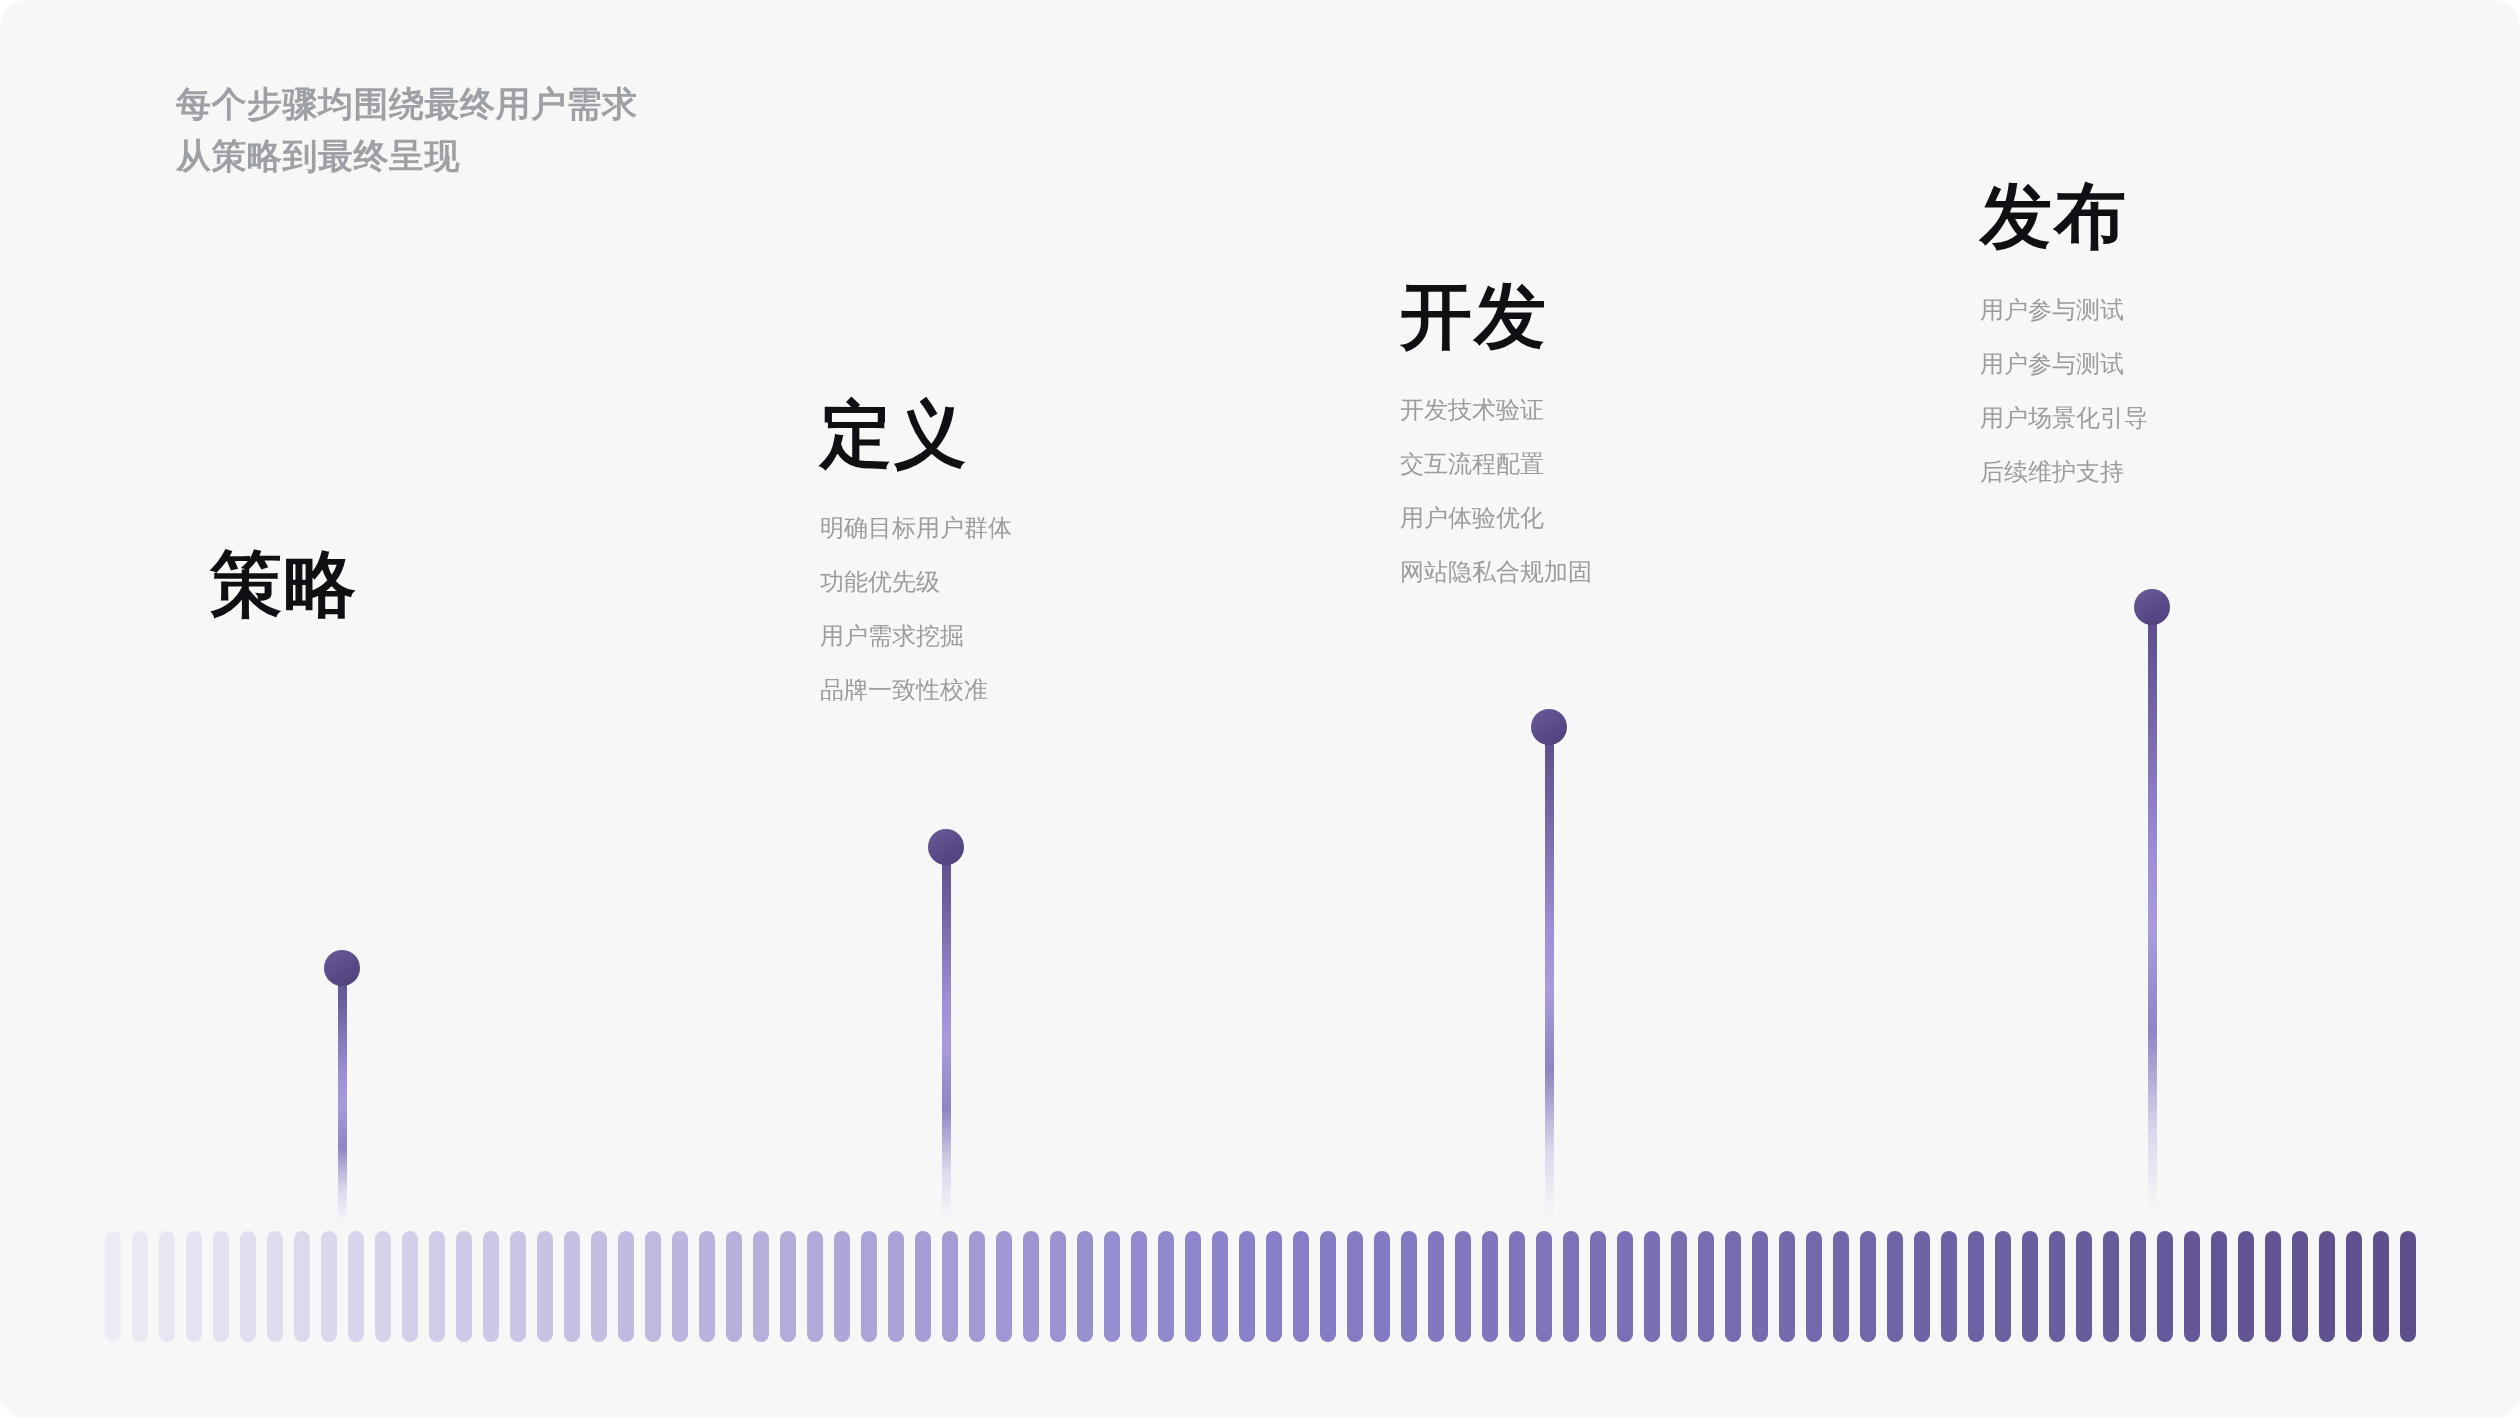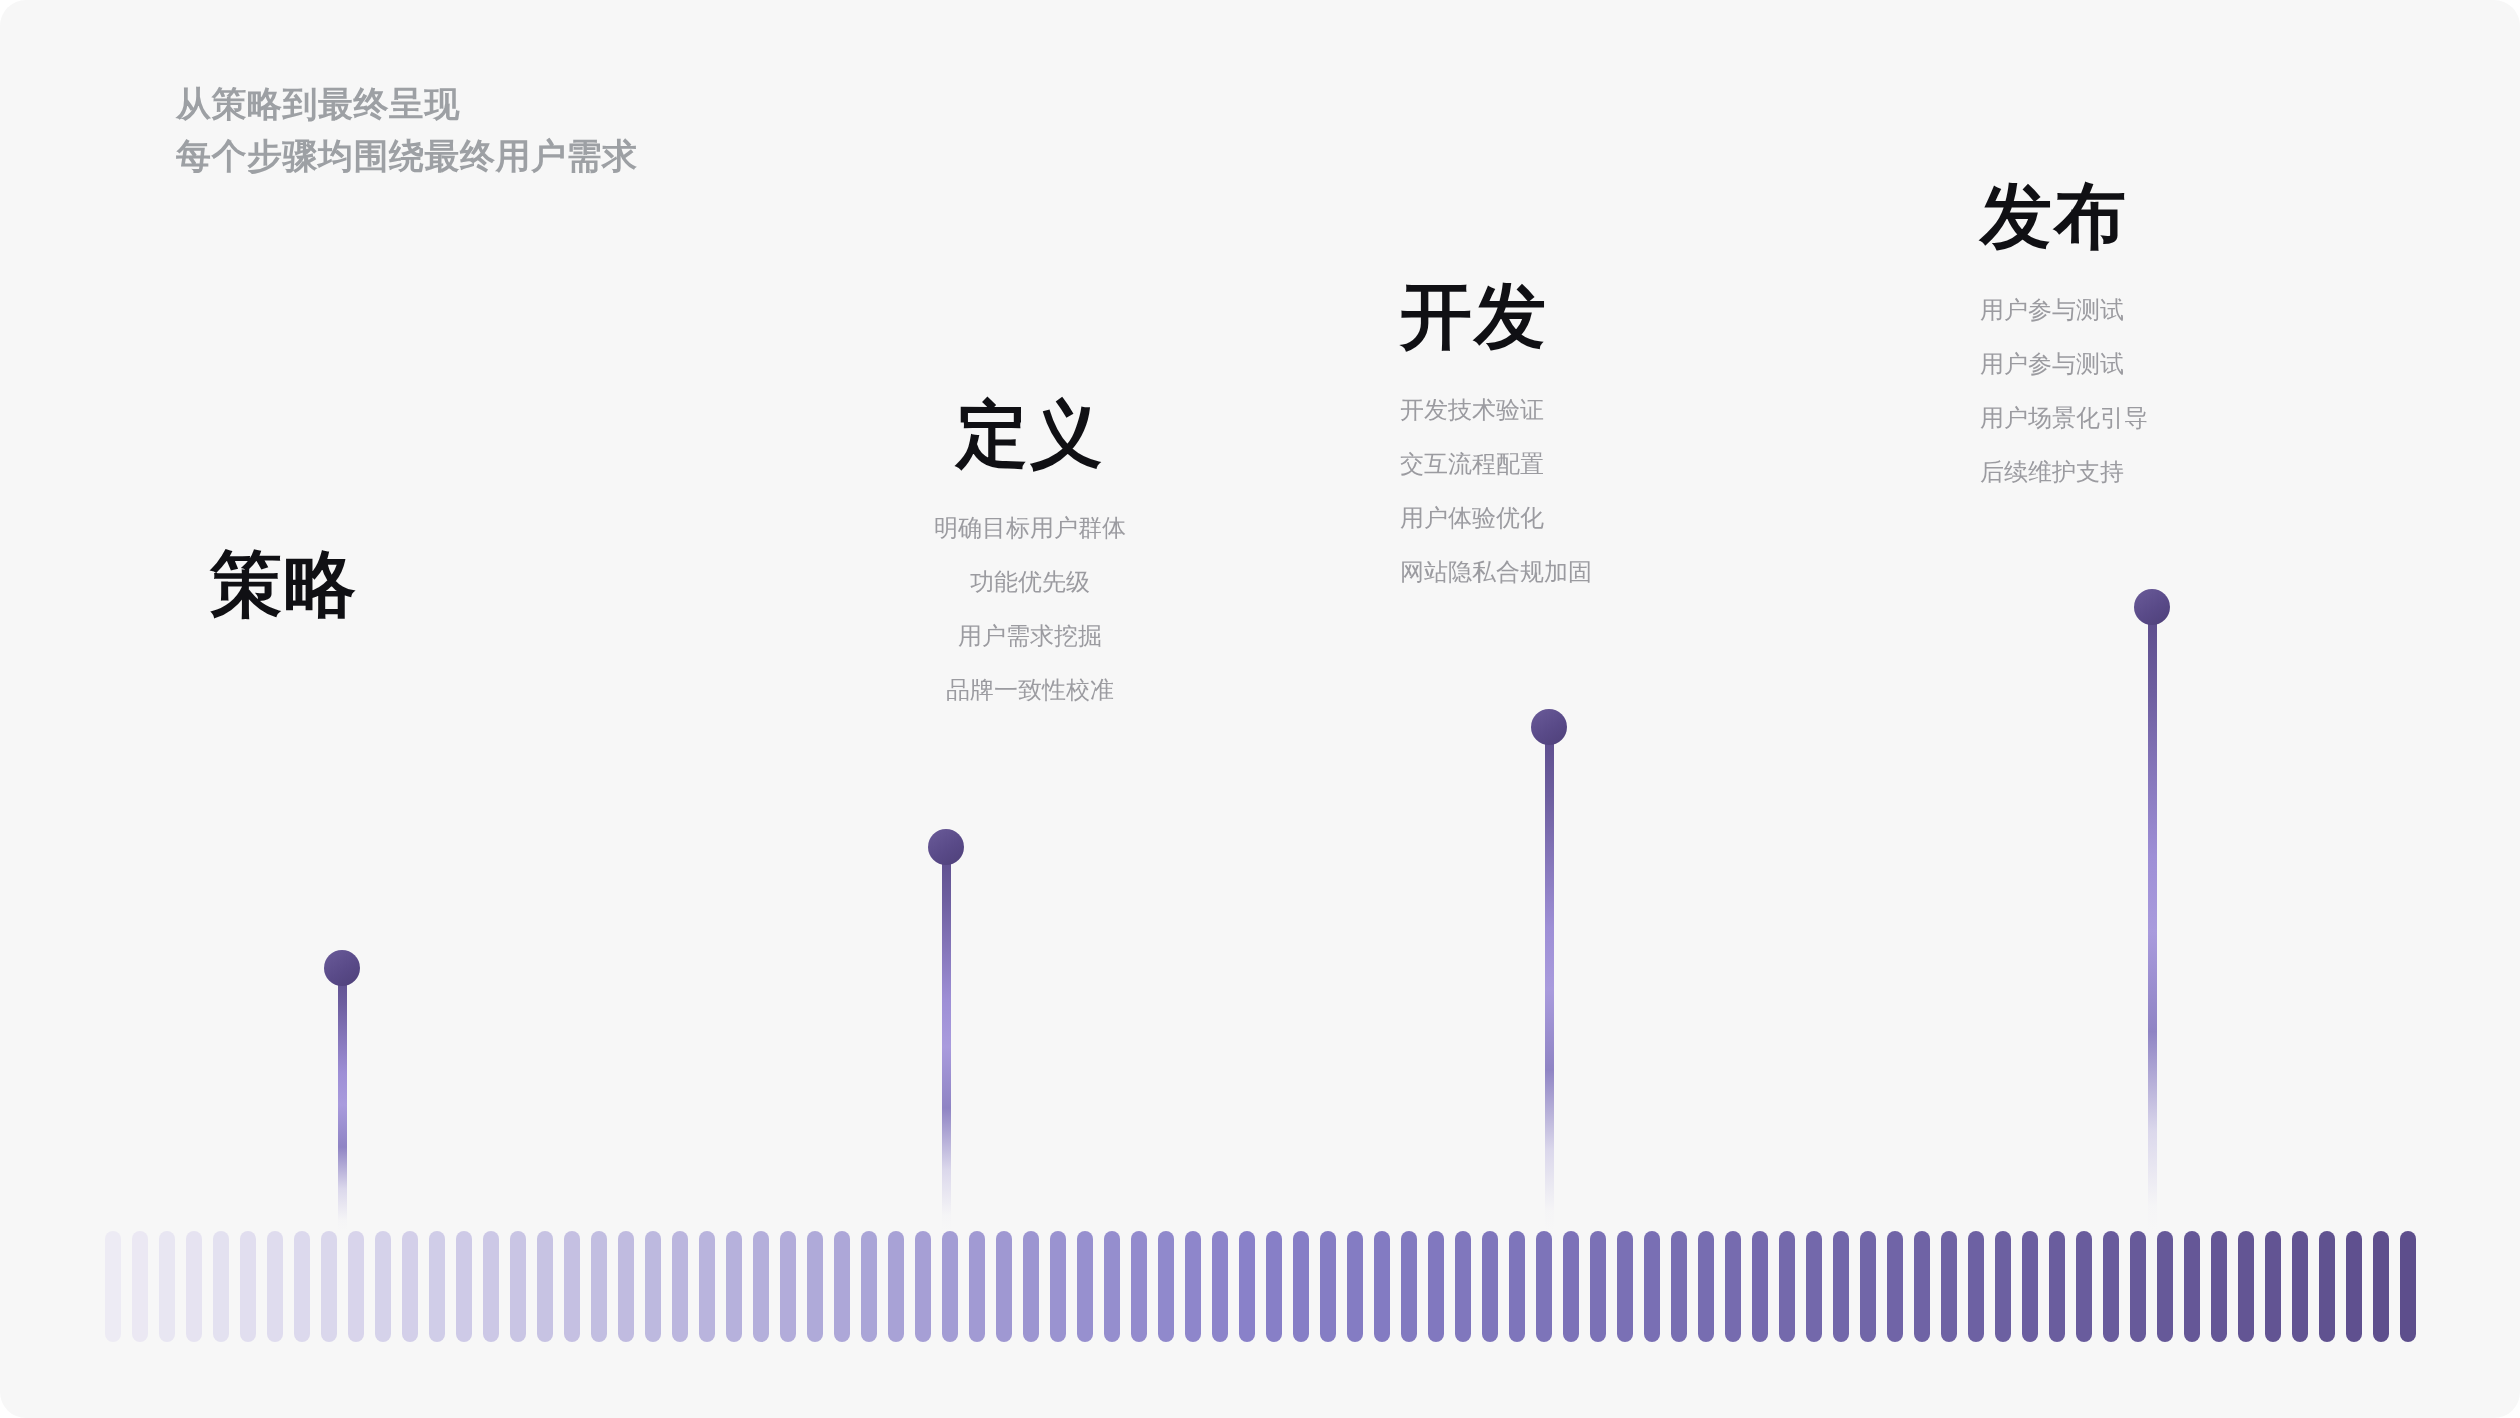--- a/index.html
+++ b/index.html
@@ -106,22 +106,22 @@
     height: 111px;
     border-radius: 8px;
   }
 </style>
 </head>
 <body>
 
 <div id="canvas">
 
   <div class="header">
+    <div class="header-line">每个步骤均围绕最终用户需求</div>
     <div class="header-line">从策略到最终呈现</div>
-    <div class="header-line">每个步骤均围绕最终用户需求</div>
   </div>
 
   <div class="barstrip" id="barstrip" style="gap: 11px;">
       <div class="bar" style="width: 16px; height: 111px; background: rgb(237, 235, 244);"></div>
       <div class="bar" style="width: 16px; height: 111px; background: rgb(235, 232, 243);"></div>
       <div class="bar" style="width: 16px; height: 111px; background: rgb(232, 230, 242);"></div>
       <div class="bar" style="width: 16px; height: 111px; background: rgb(230, 227, 241);"></div>
       <div class="bar" style="width: 16px; height: 111px; background: rgb(227, 225, 240);"></div>
       <div class="bar" style="width: 16px; height: 111px; background: rgb(225, 222, 239);"></div>
       <div class="bar" style="width: 16px; height: 111px; background: rgb(223, 220, 238);"></div>
@@ -207,21 +207,21 @@
     </div>
 
   <div id="stage-layer">
       <div class="stem" style="left: 338px; top: 968px; height: 263px;"></div>
       <div class="dot" style="left: 324px; top: 950px;"></div>
       <div class="stage" style="left: 210px; top: 548px;">
         <div class="stage-title">策略</div>
       </div>
       <div class="stem" style="left: 942px; top: 847px; height: 384px;"></div>
       <div class="dot" style="left: 928px; top: 829px;"></div>
-      <div class="stage" style="left: 800px; top: 398px; text-align: center;">
+      <div class="stage" style="left: 820px; top: 398px;">
         <div class="stage-title">定义</div>
         <ul class="stage-items">
           <li>明确目标用户群体</li>
           <li>功能优先级</li>
           <li>用户需求挖掘</li>
           <li>品牌一致性校准</li>
         </ul>
       </div>
       <div class="stem" style="left: 1545px; top: 727px; height: 504px;"></div>
       <div class="dot" style="left: 1531px; top: 709px;"></div>

